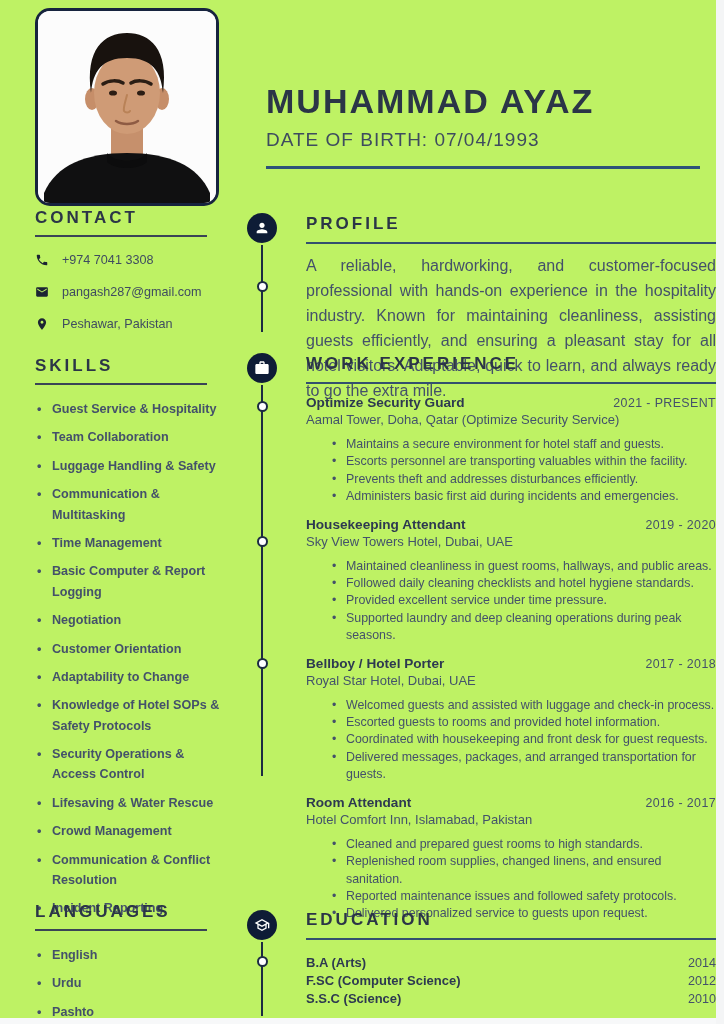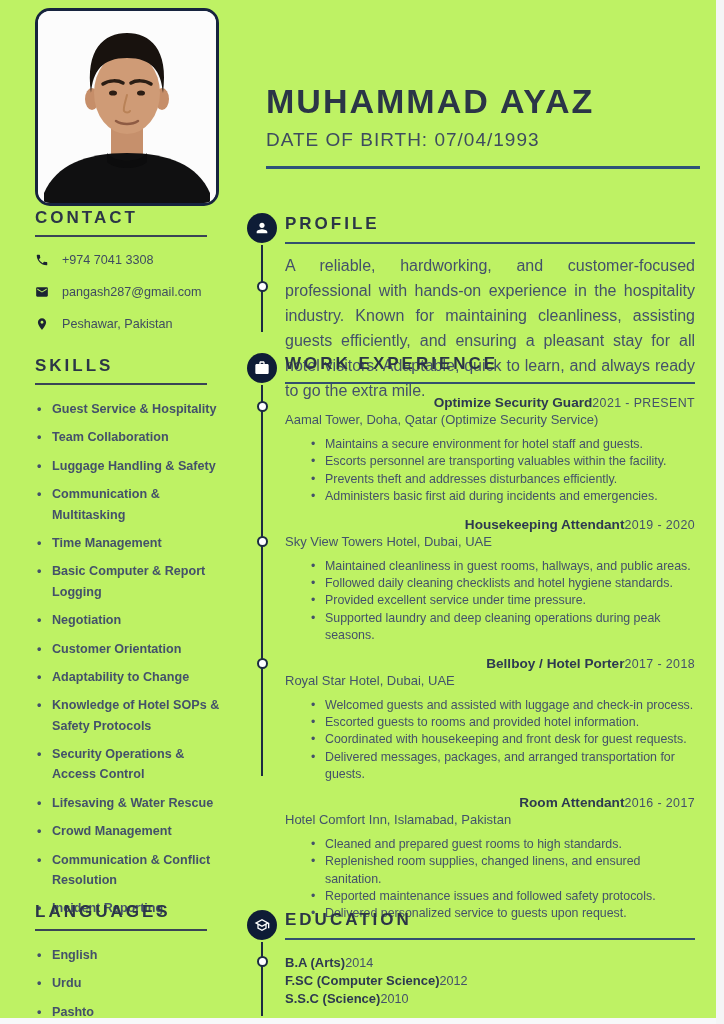--- a/index.html
+++ b/index.html
@@ -38,38 +38,38 @@
 
   
   .rail-icon{position:absolute;left:247px;width:30px;height:30px;border-radius:50%;
              background:#0e1c36;display:flex;align-items:center;justify-content:center;}
   .rail-icon svg{width:16px;height:16px;fill:#ffffff;}
   .rail-line{position:absolute;left:261px;width:2px;background:#1c2b42;}
   .rail-node{position:absolute;left:257px;width:7px;height:7px;border:2px solid #1c2b42;
              border-radius:50%;background:#ffffff;}
 
   
-  .main{position:absolute;left:285px;width:410px;}
+  .main{position:absolute;left:306px;width:410px;}
   .main-rule{margin-top:8px;height:2px;background:#33506e;}
   .sec-profile{top:214px;}
   .sec-profile p{margin:10px 0 0;font-size:16px;line-height:1.56;text-align:justify;color:#44516a;}
 
   .sec-work{top:354px;}
   .job{margin-top:11px;}
-  .job-head{display:flex;justify-content:flex-end;align-items:baseline;}
+  .job-head{display:flex;justify-content:space-between;align-items:baseline;}
   .job-title{font-size:13.6px;font-weight:bold;color:#2d3950;}
   .job-period{font-size:12.4px;color:#44516a;letter-spacing:0.4px;}
   .job-company{margin-top:2px;font-size:13px;color:#43536b;}
   .job-bullets{list-style:none;margin:9px 0 0;padding:0 0 0 26px;}
   .job-bullets li{position:relative;padding-left:14px;font-size:12.4px;line-height:17.4px;color:#44516a;}
   .job-bullets li::before{content:"\2022";position:absolute;left:0;top:0;color:#44516a;}
 
   .sec-education{top:910px;}
   .edu-rows{margin-top:14px;}
-  .edu-row{display:flex;line-height:18px;}
+  .edu-row{display:flex;justify-content:space-between;line-height:18px;}
   .edu-degree{font-size:13px;font-weight:bold;color:#2d3950;}
   .edu-year{font-size:12.6px;color:#44516a;}
 </style>
 </head>
 <body>
 
 <div class="page">
 
   <div class="photo-frame">
     <svg viewBox="0 0 178 192" xmlns="http://www.w3.org/2000/svg">

